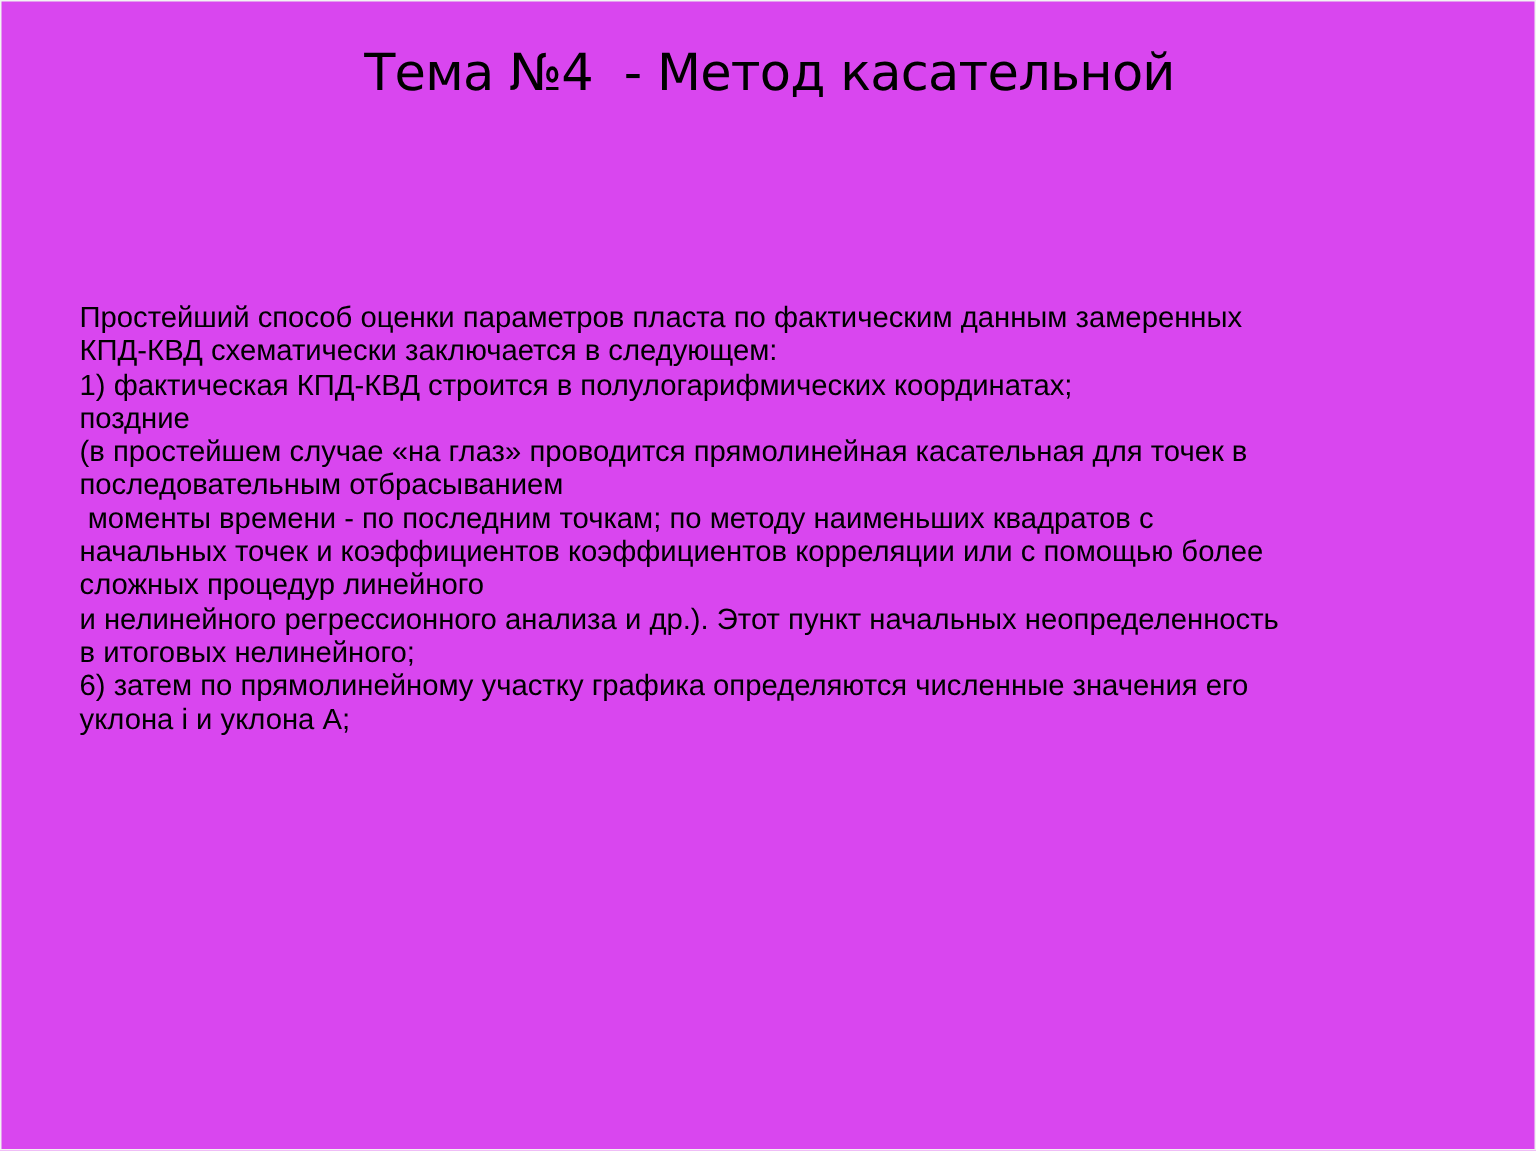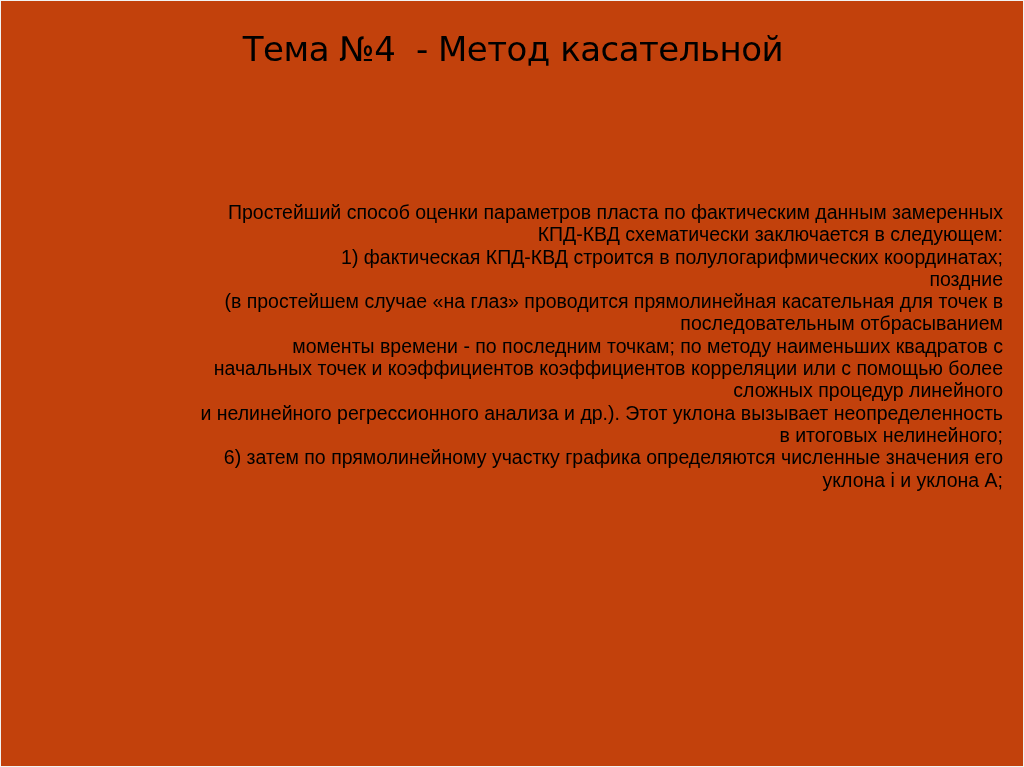--- a/index.html
+++ b/index.html
@@ -13,21 +13,21 @@
       position: relative;
       overflow: hidden;
       color: #000000;
     }
     .slide {
       position: absolute;
       left: 0; top: 0;
       width: 1022px;
       height: 765px;
       border: 1px solid #f2f2f2;
-      background: #c2410c;
+      background: #d946ef;
     }
     .title {
       position: absolute;
       left: 0;
       top: 24px;
       width: 1024px;
       text-align: center;
       font-family: "DejaVu Sans", sans-serif;
       font-size: 34px;
       line-height: 48px;
@@ -35,21 +35,20 @@
       white-space: pre;
     }
     .body-text {
       position: absolute;
       left: 52px;
       top: 200px;
       width: 950px;
       font-family: "Liberation Sans", sans-serif;
       font-size: 19.5px;
       line-height: 22.3px;
-      text-align: right;
     }
     .line {
       display: block;
       white-space: pre;
     }
   </style>
 </head>
 <body>
 
 <div class="slide">
@@ -58,18 +57,18 @@
   <div class="body-text">
     <span class="line">Простейший способ оценки параметров пласта по фактическим данным замеренных</span>
     <span class="line">КПД-КВД схематически заключается в следующем:</span>
     <span class="line">1) фактическая КПД-КВД строится в полулогарифмических координатах;</span>
     <span class="line">поздние</span>
     <span class="line">(в простейшем случае «на глаз» проводится прямолинейная касательная для точек в</span>
     <span class="line">последовательным отбрасыванием</span>
     <span class="line"> моменты времени - по последним точкам; по методу наименьших квадратов с</span>
     <span class="line">начальных точек и коэффициентов коэффициентов корреляции или с помощью более</span>
     <span class="line">сложных процедур линейного</span>
-    <span class="line">и нелинейного регрессионного анализа и др.). Этот уклона вызывает неопределенность</span>
+    <span class="line">и нелинейного регрессионного анализа и др.). Этот пункт начальных неопределенность</span>
     <span class="line">в итоговых нелинейного;</span>
     <span class="line">6) затем по прямолинейному участку графика определяются численные значения его</span>
     <span class="line">уклона i и уклона А;</span>
   </div>
 </div>
 
 </body></html>

